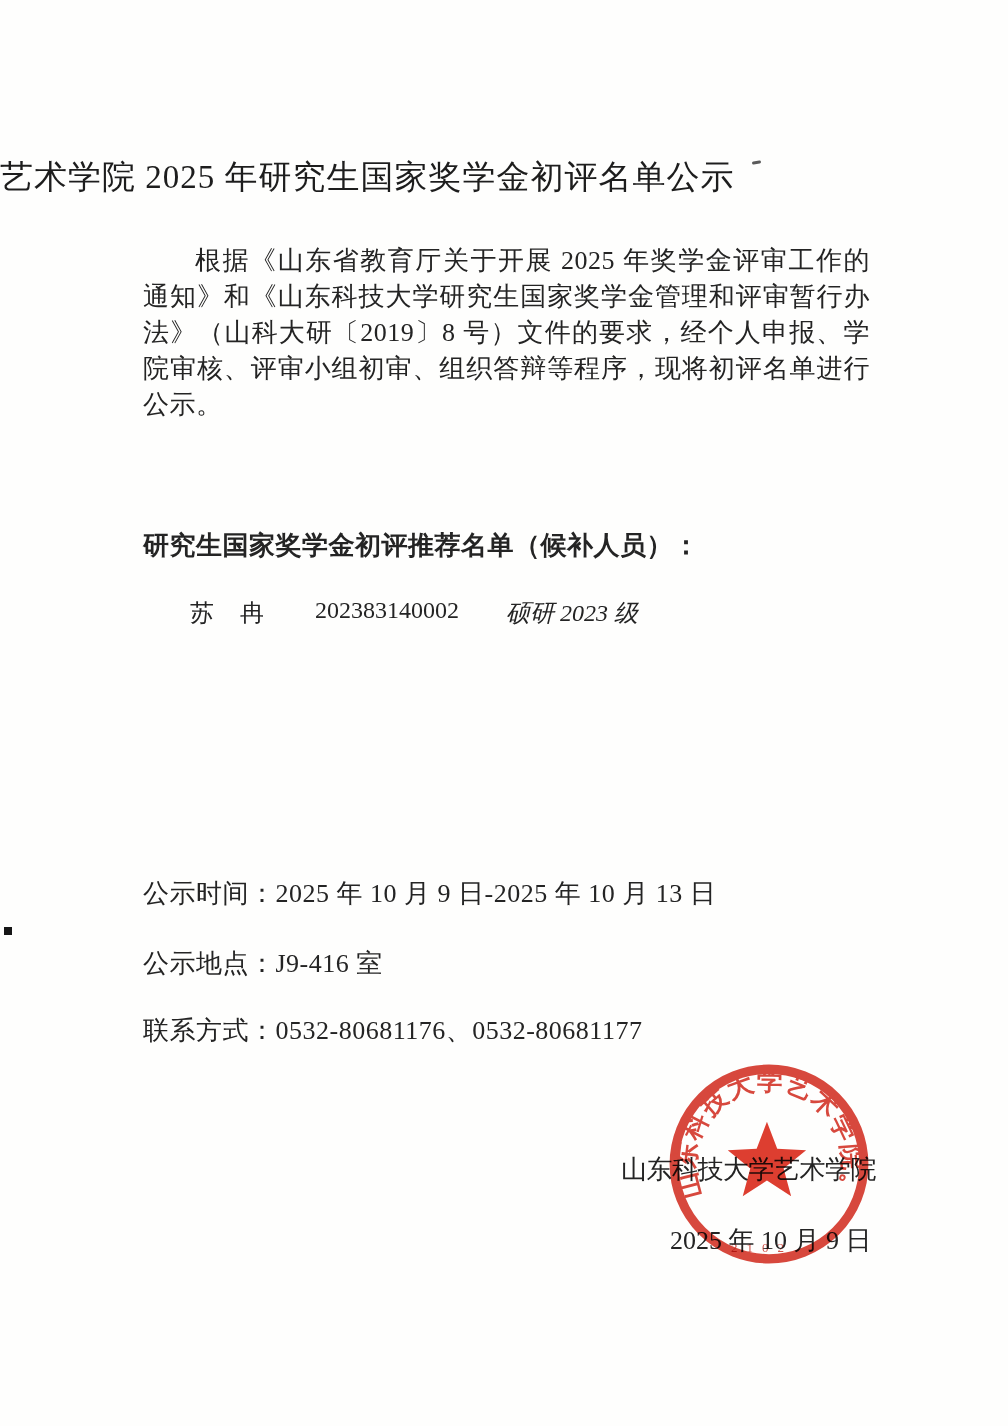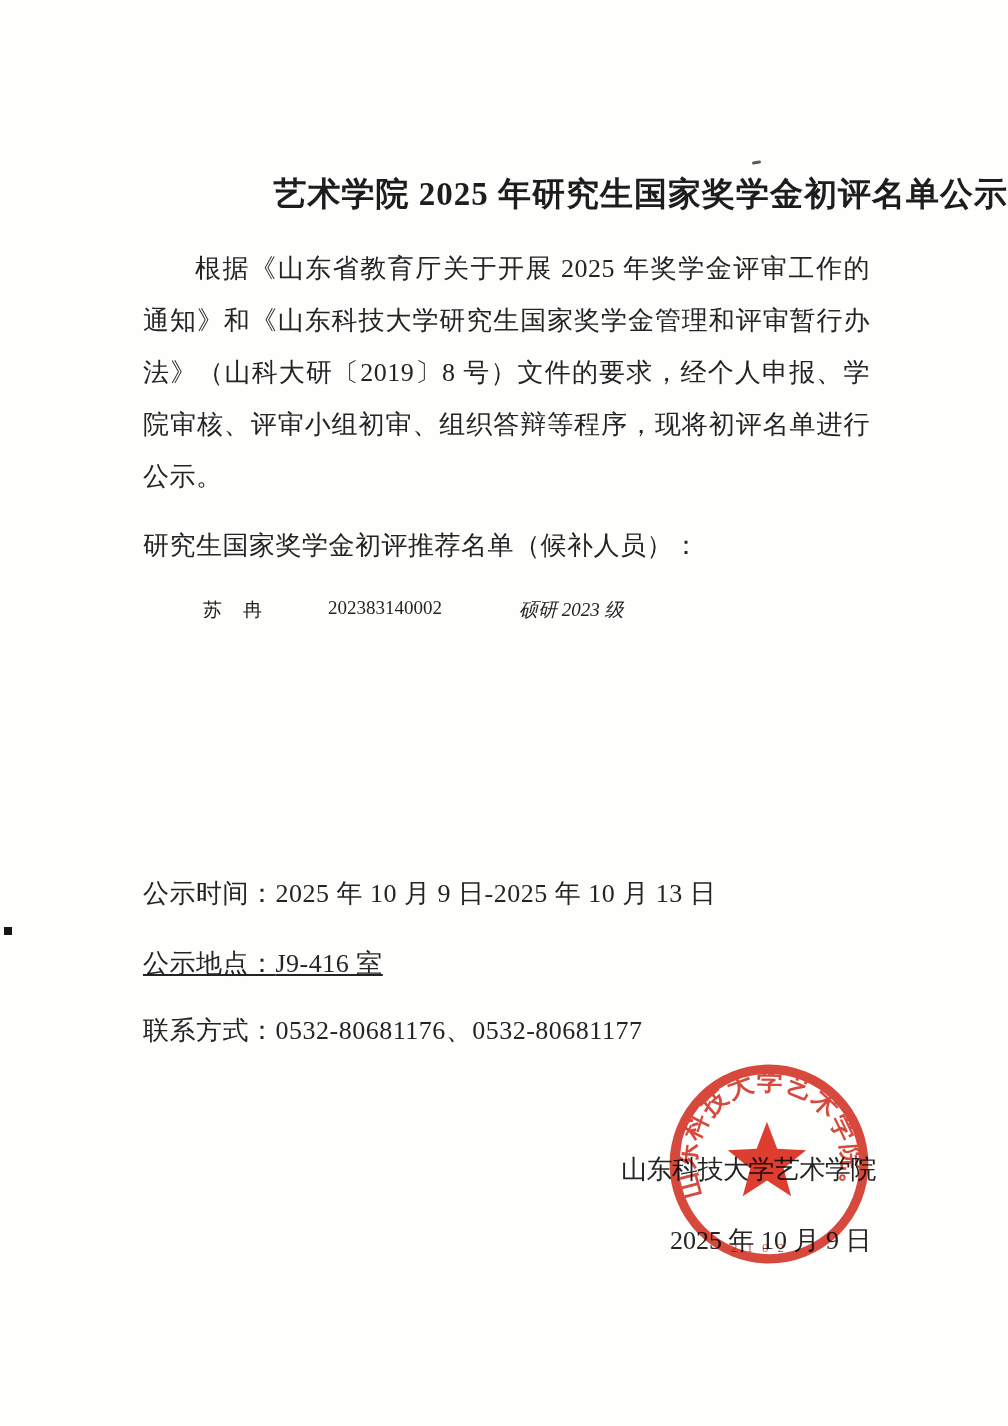--- a/index.html
+++ b/index.html
@@ -9,64 +9,65 @@
     width: 1008px;
     height: 1426px;
     margin: 0 auto;
     background: #fefefd;
     overflow: hidden;
     font-family: "Liberation Serif", "DejaVu Serif", serif;
     color: #242424;
   }
   .doc-title {
     position: absolute;
-    top: 172px; left: 0;
+    top: 155px; left: 0;
     width: 100%;
-    text-align: right;
+    text-align: left;
     font-size: 33px;
-    font-weight: 700;
+    font-weight: 400;
     letter-spacing: 1px;
     color: #1d1d1d;
   }
   .doc-paragraph {
     position: absolute;
     top: 243px; left: 143px;
     width: 727px;
     font-size: 26px;
-    line-height: 52px;
+    line-height: 36px;
     text-indent: 52px;
     text-align: justify;
     letter-spacing: 0.5px;
   }
   .list-heading {
     position: absolute;
     top: 528px; left: 143px;
     font-size: 26px;
     letter-spacing: 0.5px;
+    font-weight: bold;
   }
   .entry-row {
     position: absolute;
-    top: 597px; left: 156px;
+    top: 597px; left: 143px;
     width: 727px; height: 40px;
-    font-size: 19px;
+    font-size: 24px;
   }
   .entry-row > span { position: absolute; top: 0; white-space: nowrap; }
   .entry-name   { left: 47px;  letter-spacing: 1px; }
   .entry-id     { left: 172px; }
   .entry-cohort { left: 363px; font-style: italic; }
   .info-line {
     position: absolute;
     left: 143px;
     font-size: 26px;
     white-space: nowrap;
     letter-spacing: 0.5px;
     text-align: center;
   }
   .info-time    { top: 876px; }
-  .info-place   { top: 946px; text-decoration: underline; }
+  .info-place   { top: 946px; }
   .info-contact { top: 1013px; font-family: Liberation Serif, serif; }
   .signature-org {
     position: absolute;
     top: 1152px; left: 621px;
     font-size: 26px;
     letter-spacing: -0.5px;
     white-space: nowrap;
     z-index: 1;
   }
   .signature-date {

